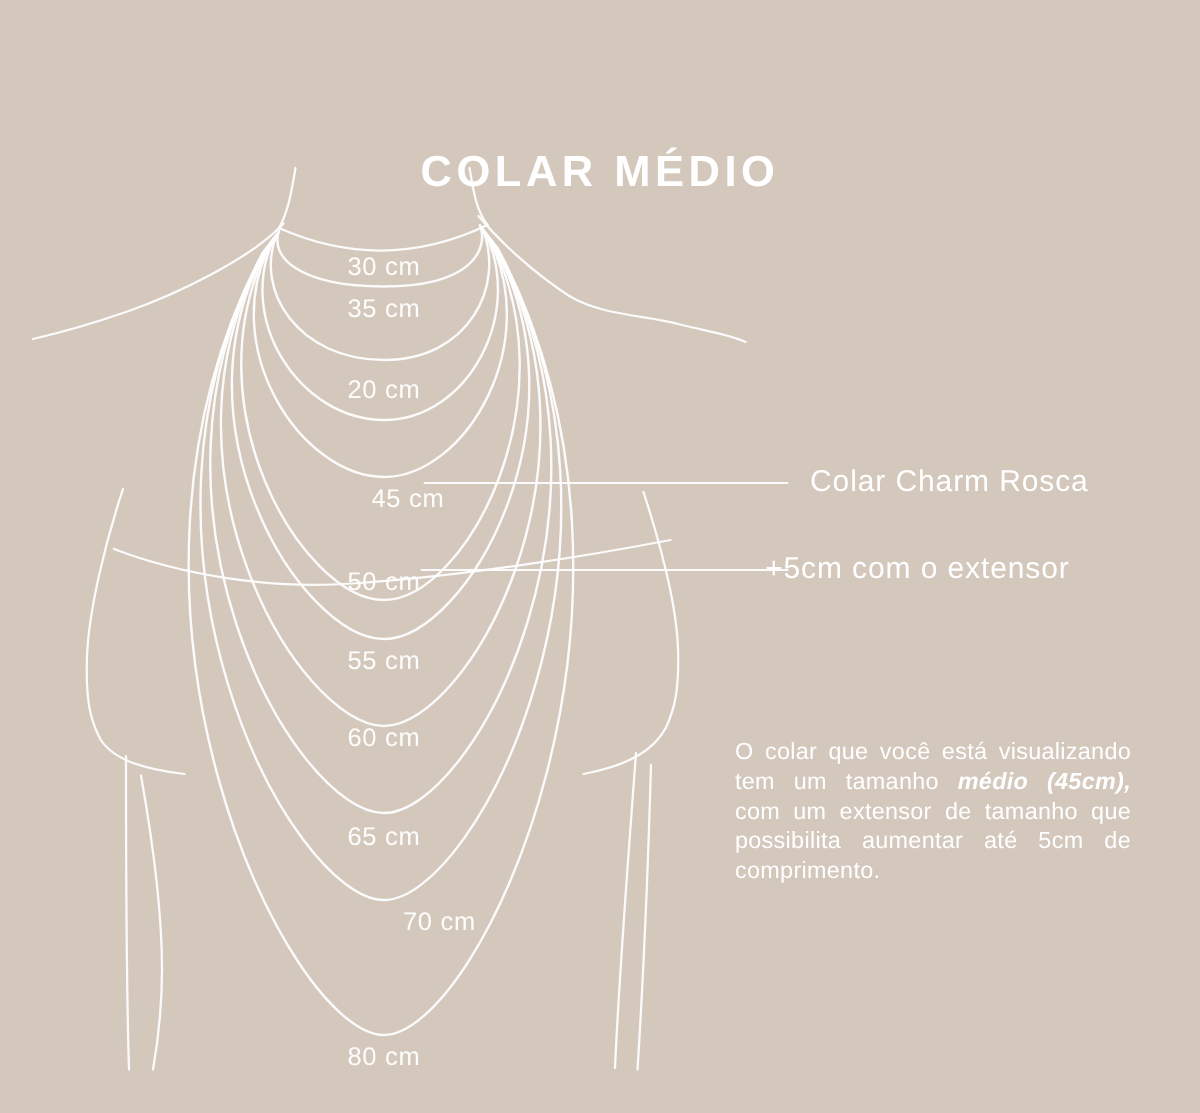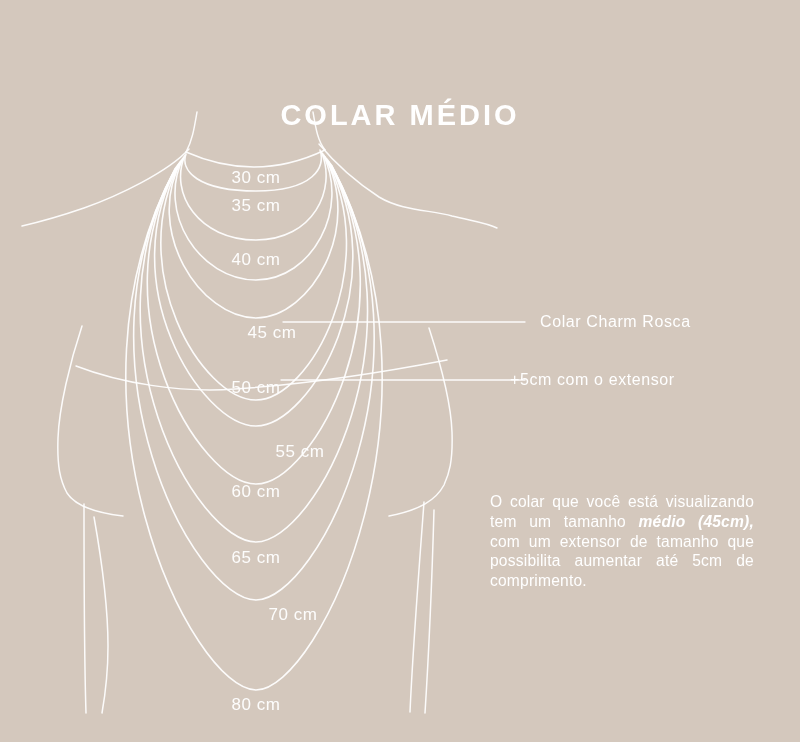--- a/index.html
+++ b/index.html
@@ -14,21 +14,21 @@
     font-size:29px; font-weight:700; letter-spacing:3px;margin-top:46px;
   }
   svg.diagram { position:absolute; top:0; left:0; }
   .cm-label {
     position:absolute; transform:translate(-50%,-50%);
     color:#ffffff; font-size:17px; font-weight:400;
     letter-spacing:0.5px; white-space:nowrap; opacity:0.97;
   }
   .annotation {
     position:absolute; transform:translateY(-50%);
-    color:#ffffff; font-size:16px; font-weight:500;
+    color:#ffffff; font-size:20px; font-weight:500;
     letter-spacing:0.6px; white-space:nowrap;
   }
   .desc {
     position:absolute; left:490px; top:492px; width:264px;
     color:#ffffff; font-size:15.6px; line-height:19.8px;
     font-weight:500; letter-spacing:0.2px; text-align:justify;
   }
   .desc p { margin:0 0 19px 0; }
   .desc .hl { font-weight:700;font-style:italic; }
 </style>
@@ -62,24 +62,24 @@
       <path d="M 177.6,165.2 C 80.6,334.76 196,542 256,542 C 316,542 426.1,331.46000000000004 329.1,161.9" fill="none" stroke="#ffffff" stroke-width="1.6" stroke-opacity="0.93" stroke-linecap="round"></path>
       <path d="M 176.4,166.8 C 67.4,361.74 194,600 256,600 C 318,600 439.4,358.53999999999996 330.4,163.6" fill="none" stroke="#ffffff" stroke-width="1.6" stroke-opacity="0.93" stroke-linecap="round"></path>
       <path d="M 175.2,168.4 C 51.19999999999999,403.12 192,690 256,690 C 320,690 455.7,400.02000000000004 331.7,165.3" fill="none" stroke="#ffffff" stroke-width="1.6" stroke-opacity="0.93" stroke-linecap="round"></path>
       <path d="M 283,322 L 525,322" fill="none" stroke="#ffffff" stroke-width="1.3" stroke-opacity="0.93" stroke-linecap="round"></path>
       <path d="M 281,380 L 525,380" fill="none" stroke="#ffffff" stroke-width="1.3" stroke-opacity="0.93" stroke-linecap="round"></path>
     </svg>
 
   <div id="labels-layer">
       <div class="cm-label" style="left: 256px; top: 178px;">30 cm</div>
       <div class="cm-label" style="left: 256px; top: 206px;">35 cm</div>
-      <div class="cm-label" style="left: 256px; top: 260px;">40 cm</div>
+      <div class="cm-label" style="left: 256px; top: 260px;">20 cm</div>
       <div class="cm-label" style="left: 272px; top: 333px;">45 cm</div>
       <div class="cm-label" style="left: 256px; top: 388px;">50 cm</div>
-      <div class="cm-label" style="left: 256px; top: 452px; margin-left: 44px;">55 cm</div>
+      <div class="cm-label" style="left: 256px; top: 441px;">55 cm</div>
       <div class="cm-label" style="left: 256px; top: 492px;">60 cm</div>
       <div class="cm-label" style="left: 256px; top: 558px;">65 cm</div>
       <div class="cm-label" style="left: 256px; top: 615px; margin-left: 37px;">70 cm</div>
       <div class="cm-label" style="left: 256px; top: 705px;">80 cm</div>
     </div>
   <div id="annotations-layer">
       <div class="annotation" style="left: 540px; top: 322px;">Colar Charm Rosca</div>
       <div class="annotation" style="left: 510px; top: 380px;">+5cm com o extensor</div>
     </div>
 

